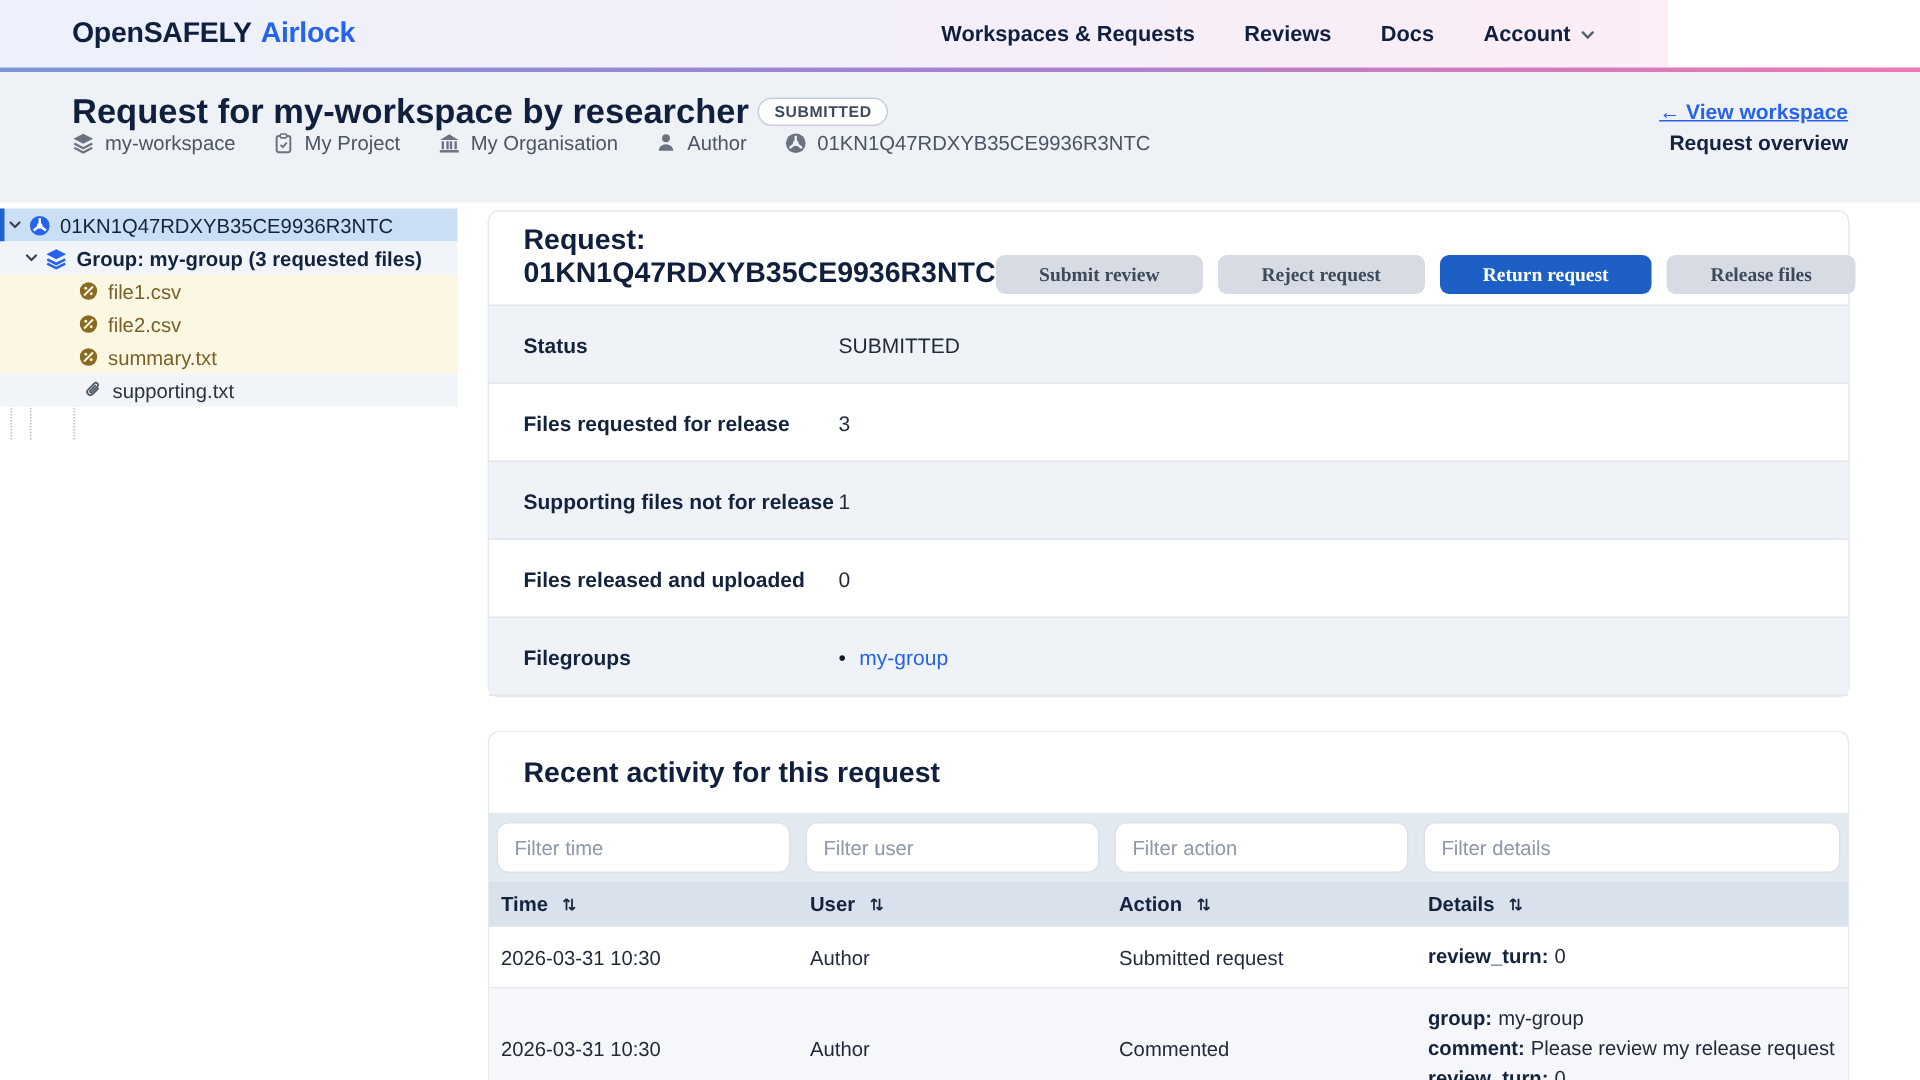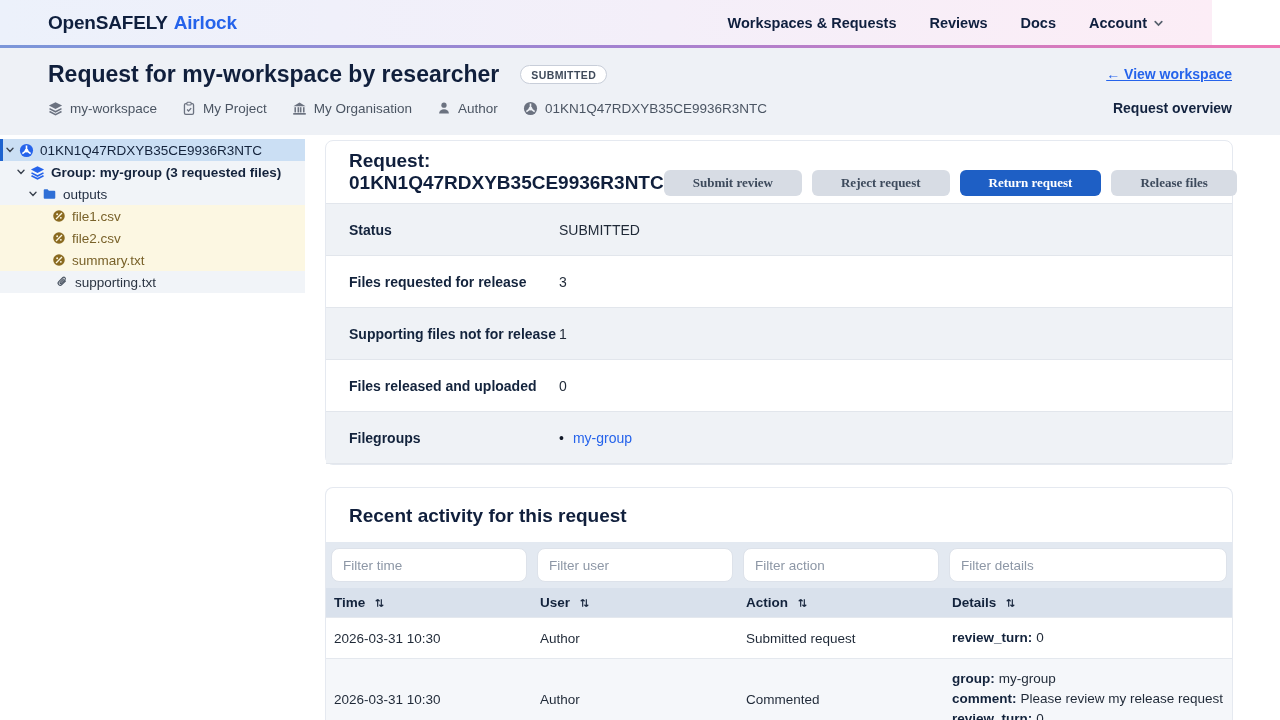--- a/index.html
+++ b/index.html
@@ -5,48 +5,48 @@
   * { box-sizing: border-box; }
   html,body { margin:0; padding:0; }
   body {
     width:1280px; height:720px; overflow:hidden; position:relative;
     font-family:"Liberation Sans", sans-serif; background:#ffffff; color:#1f2937;
   }
   svg { display:block; }
 
   
   .topnav {
-    position:absolute; top:0; left:0; width:1212px; height:45px;
+    position:absolute; top:0; left:0; width:1112px; height:45px;
     background:linear-gradient(90deg,#ecf1fb 0%,#f4eff9 55%,#fcedf6 100%);
     display:flex; align-items:center; padding:0 48px;
   }
   .topnav-rule {
     position:absolute; top:45px; left:0; width:1280px; height:3px;
     background:linear-gradient(90deg,#7b96d9 0%,#a581d0 50%,#ef77b4 100%);
   }
   .brand { font-size:19px; font-weight:800; color:#0f1f3e; letter-spacing:-0.2px; display:flex; gap:6px; cursor:pointer; }
   .brand .accent { color:#2563eb; }
   .nav-items { margin-left:auto; display:flex; align-items:center; gap:33px; }
   .nav-item { font-size:14.5px; font-weight:700; color:#0f1f3e; cursor:pointer; display:flex; align-items:center; gap:6px; }
   .nav-item .chev { color:#57606d; margin-top:2px; }
 
   
   .header-band {
     position:absolute; top:48px; left:0; width:1280px; height:87px;
     background:#eef1f6; padding:13px 48px 0 48px;
   }
-  .title-row { display:flex; align-items:center; gap:21px; }
+  .title-row { display:flex; align-items:center; gap:6px; }
   .page-title { font-size:23px; font-weight:800; color:#101f3c; margin:0; line-height:1.15; }
   .status-badge {
     background:#ffffff; border:1px solid #c8ced9; color:#3f4a5a;
     font-size:10.5px; font-weight:700; letter-spacing:0.4px;
     padding:3px 10px 2px; border-radius:12px; white-space:nowrap;
   }
   .view-workspace { margin-left:auto; color:#2563eb; font-size:14px; font-weight:700; text-decoration:underline; cursor:pointer; }
-  .meta-row { display:flex; align-items:center; gap:25px; margin-top:13px; }
+  .meta-row { display:flex; align-items:center; gap:25px; }
   .meta-item { display:flex; align-items:center; gap:7px; color:#4b5563; font-size:13.5px; }
   .meta-item .micon { color:#6b7280; }
   .overview-label { margin-left:auto; font-size:14px; font-weight:700; color:#13233f; }
 
   
   .sidebar { position:absolute; top:139px; left:0; width:305px; }
   .tree-row { height:22px; display:flex; align-items:center; font-size:13.5px; color:#243044; cursor:pointer; position:relative; }
   .tree-row .chev { color:#39414e; margin-right:4px; flex:0 0 auto; }
   .tree-row .ticon { margin-right:6px; flex:0 0 auto; }
   .tr-request { background:#cbdff4; border-left:3px solid #1e63cf; padding-left:2px; color:#14233c; }
@@ -227,33 +227,20 @@
     <span class="ticon blue-ic">
       <svg width="15" height="15" viewBox="0 0 16 16">
           <path d="M8 1.2 L15 4.8 8 8.4 1 4.8Z" fill="currentColor"></path>
           <path d="M1.6 8.4 L8 11.7 14.4 8.4" stroke="currentColor" stroke-width="1.8" fill="none"></path>
           <path d="M1.6 11.4 L8 14.7 14.4 11.4" stroke="currentColor" stroke-width="1.8" fill="none"></path>
         </svg>
     </span>
     <span>Group: my-group (3 requested files)</span>
   </div>
 
-  <div class="tree-row tr-folder">
-    <span class="chev">
-      <svg width="10" height="10" viewBox="0 0 10 10">
-          <path d="M2 3.3 L5 6.4 8 3.3" stroke="currentColor" stroke-width="1.4" fill="none" stroke-linecap="round"></path>
-        </svg>
-    </span>
-    <span class="ticon blue-folder">
-      <svg width="15" height="14" viewBox="0 0 16 16">
-          <path d="M1.4 3.6 a1.1 1.1 0 0 1 1.1 -1.1 h3.3 l1.5 1.8 h6.2 a1.1 1.1 0 0 1 1.1 1.1 v7 a1.1 1.1 0 0 1 -1.1 1.1 h-11 a1.1 1.1 0 0 1 -1.1 -1.1 Z" fill="currentColor"></path>
-        </svg>
-    </span>
-    <span>outputs</span>
-  </div>
 
   <div class="tree-row tr-file">
     <span class="ticon brown-ic">
       <svg width="14" height="14" viewBox="0 0 16 16">
           <circle cx="8" cy="8" r="6.6" fill="currentColor"></circle>
           <path d="M11.4 4.6 L4.6 11.4" stroke="#fcf7e2" stroke-width="1.5"></path>
           <circle cx="5.9" cy="5.9" r="1.1" fill="#fcf7e2"></circle>
           <circle cx="10.1" cy="10.1" r="1.1" fill="#fcf7e2"></circle>
         </svg>
     </span>

